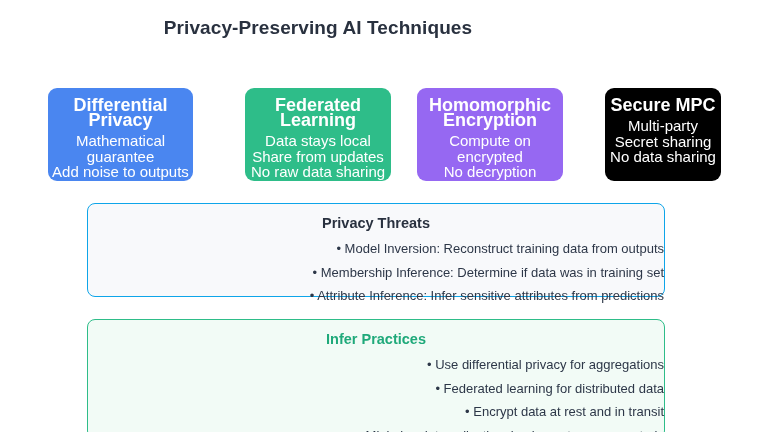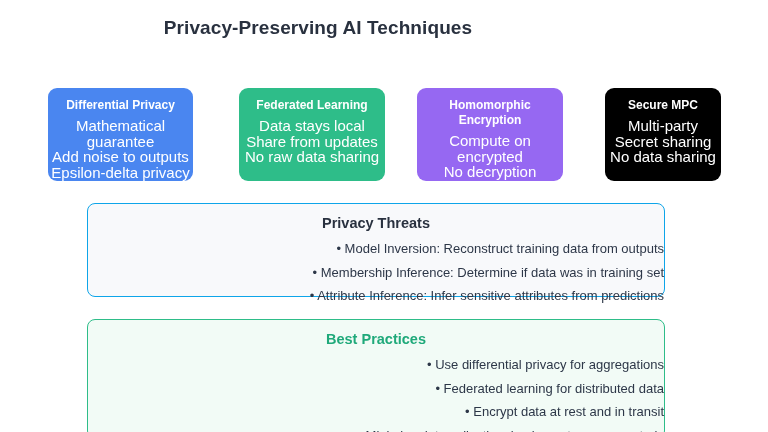--- a/index.html
+++ b/index.html
@@ -45,26 +45,26 @@
     top: 0;
     height: 93px;
     border-radius: 9px;
     color: #ffffff;
     text-align: center;
     padding-top: 10px;
     overflow: hidden;
   }
 
   .card-0 { left: 48px;  width: 145px; background: #4a86f0; }
-  .card-1 { left: 239px; width: 146px; background: #2ebd89; }
+  .card-1 { left: 245px; width: 146px; background: #2ebd89; }
   .card-2 { left: 417px; width: 146px; background: #9668f2; }
   .card-3 { left: 605px; width: 116px; background: #000000; }
 
   .card-title {
-    font-size: 12px;
+    font-size: 18px;
     font-weight: bold;
     line-height: 15px;
     margin-bottom: 5px;
     white-space: pre-line;
     padding: 0 4px;
   }
 
   .card-line {
     font-size: 15px;
     line-height: 15.5px;
@@ -151,18 +151,18 @@
 </div>
 
 <div class="panel panel-threats">
   <div class="panel-title">Privacy Threats</div>
   <div class="panel-line">• Model Inversion: Reconstruct training data from outputs</div>
   <div class="panel-line">• Membership Inference: Determine if data was in training set</div>
   <div class="panel-line">• Attribute Inference: Infer sensitive attributes from predictions</div>
 </div>
 
 <div class="panel panel-practices">
-  <div class="panel-title">Best Practices</div>
+  <div class="panel-title">Infer Practices</div>
   <div class="panel-line">• Use differential privacy for aggregations</div>
   <div class="panel-line">• Federated learning for distributed data</div>
   <div class="panel-line">• Encrypt data at rest and in transit</div>
   <div class="panel-line">• Minimize data collection, implement access controls</div>
 </div>
 
 </body></html>

